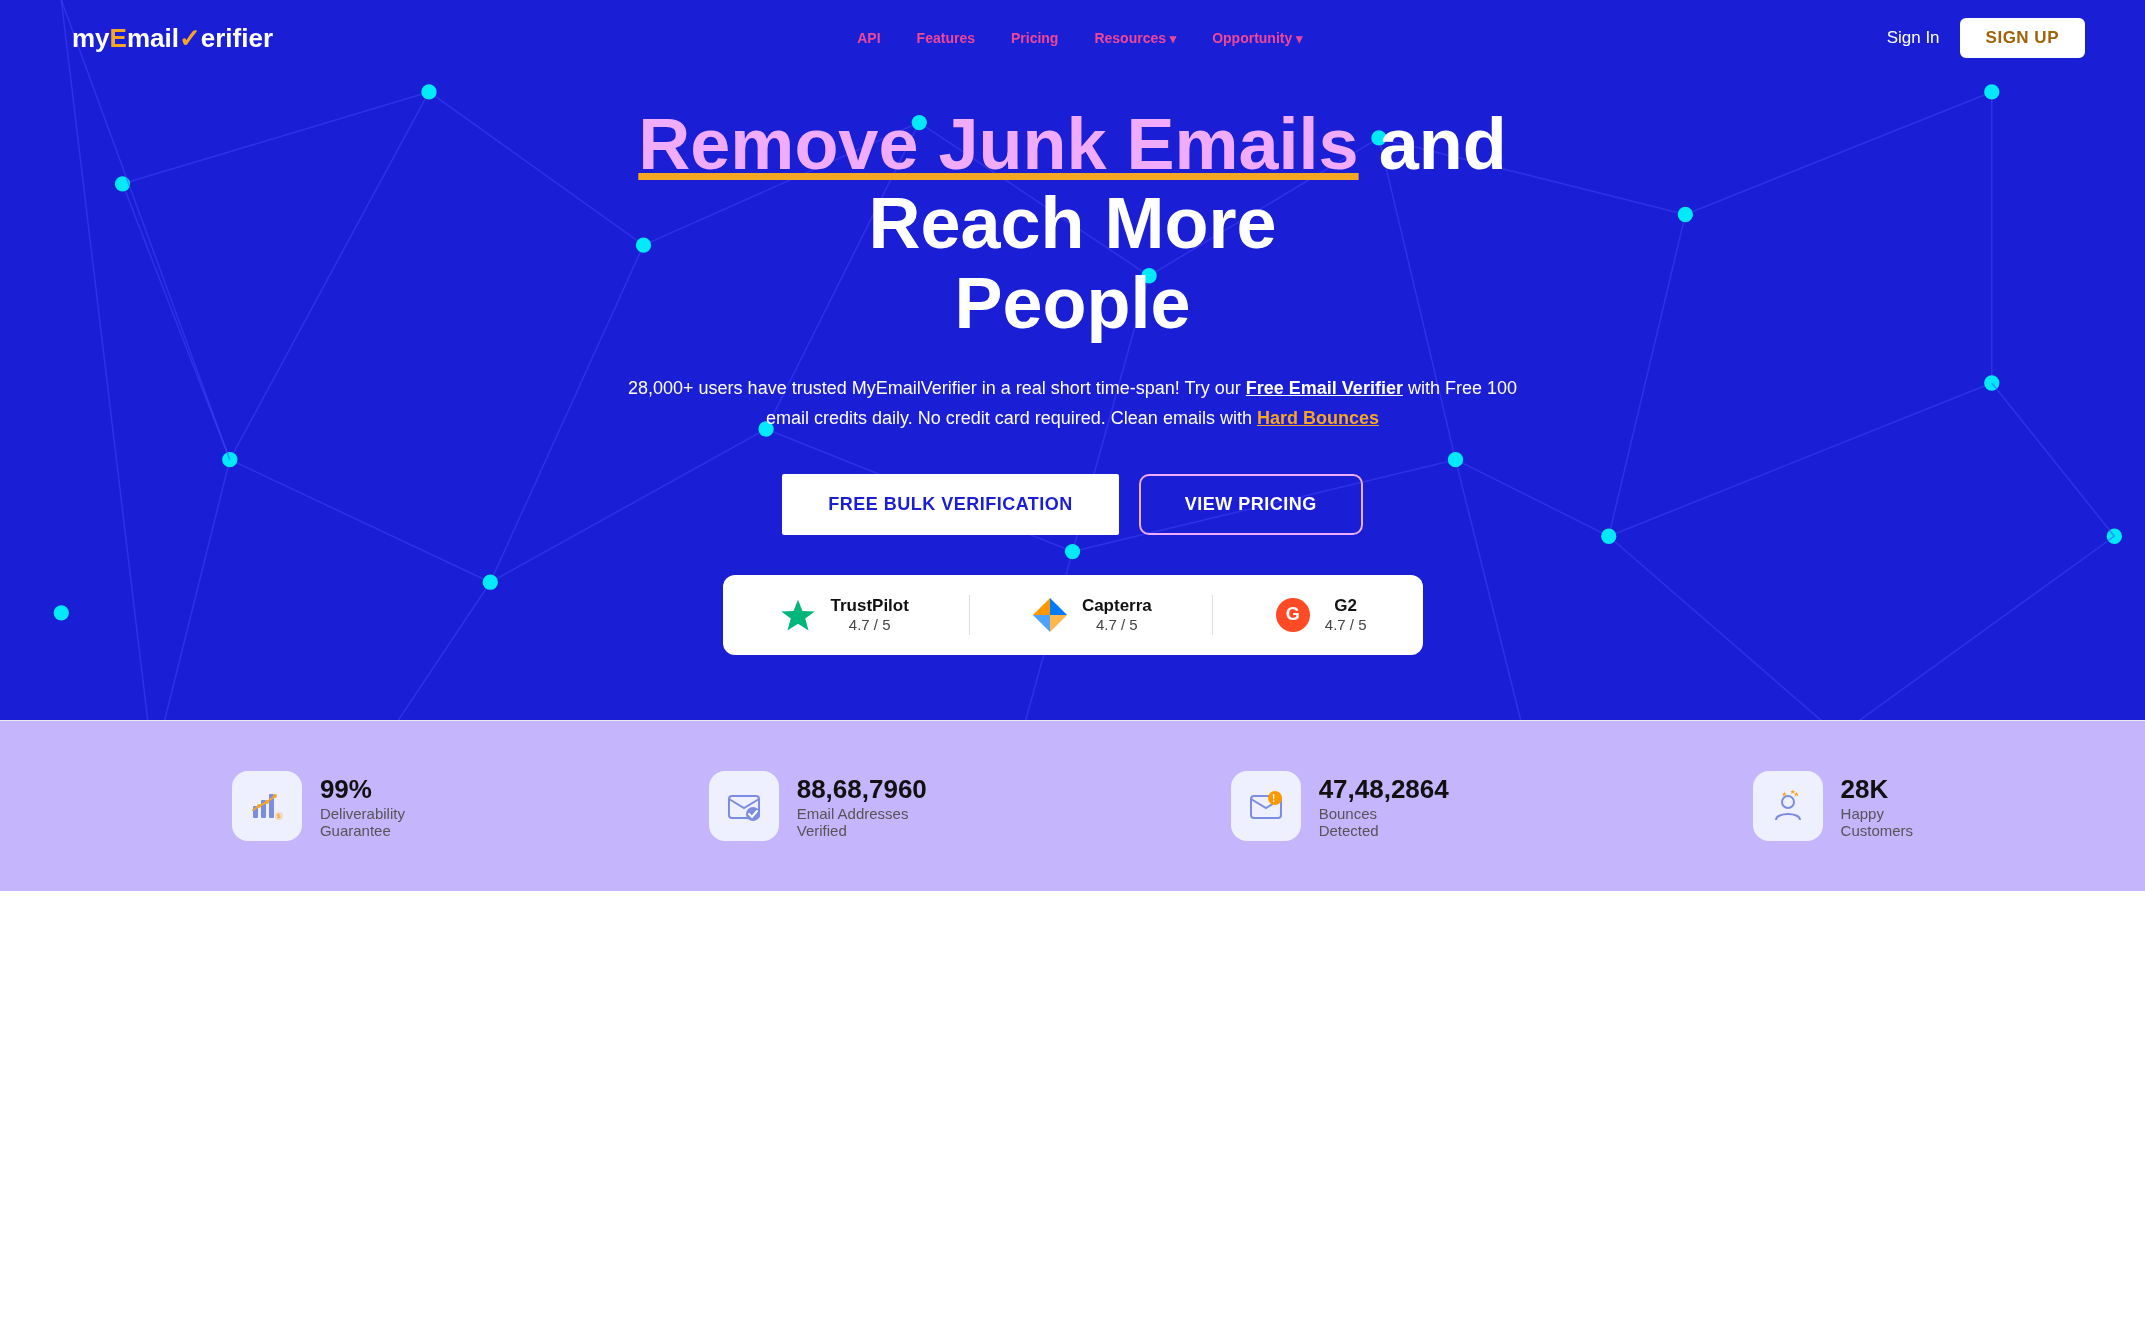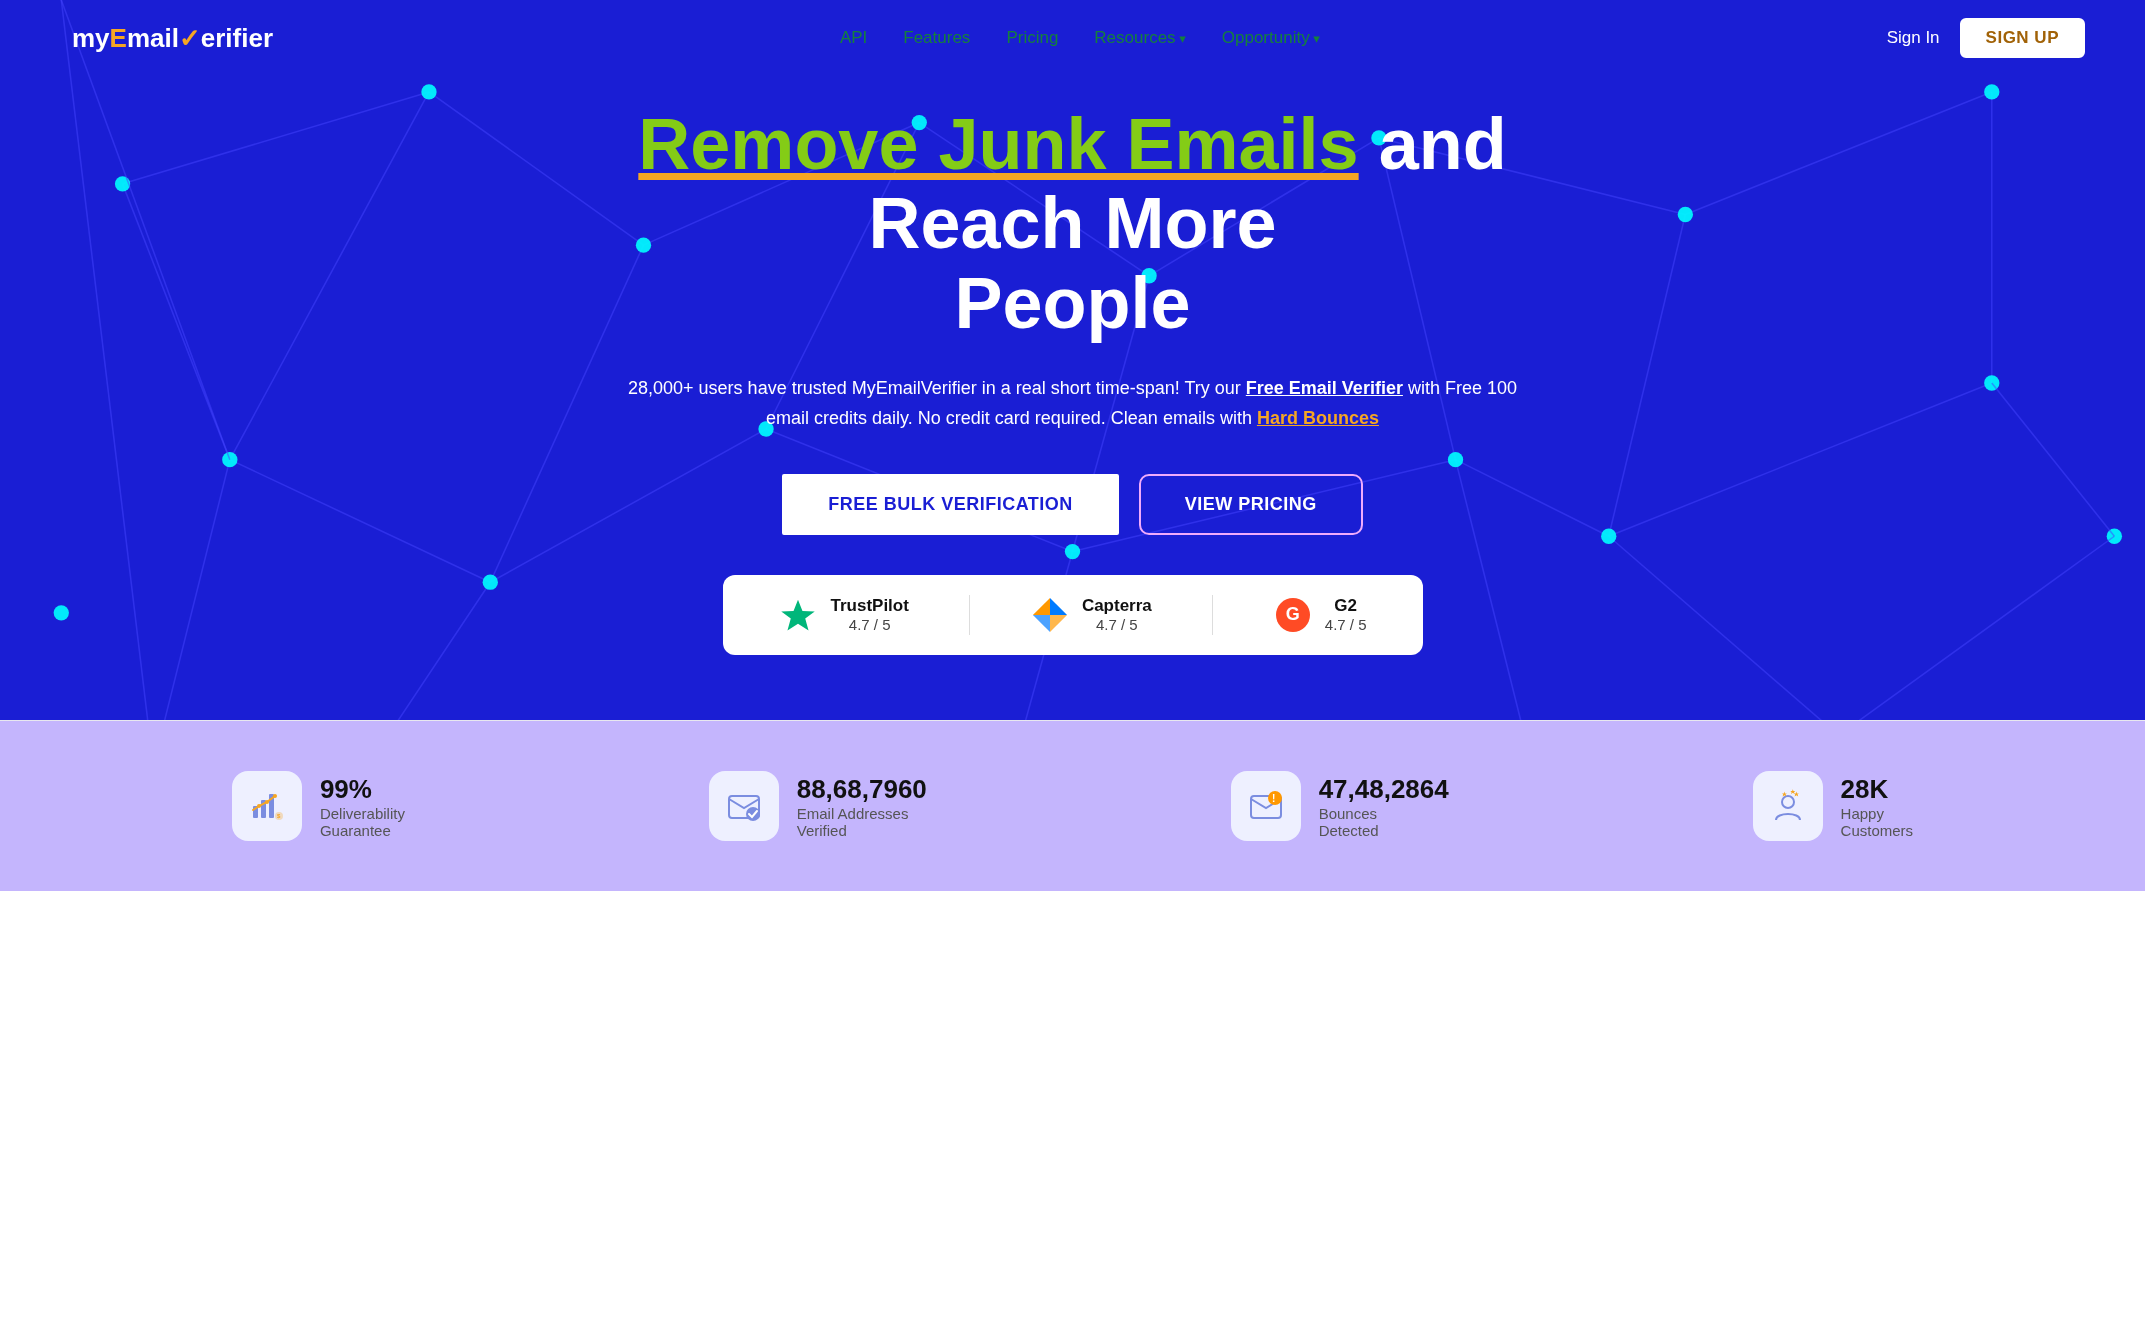--- a/index.html
+++ b/index.html
@@ -14,24 +14,24 @@
       justify-content: space-between;
       padding: 18px 60px;
       z-index: 10;
     }
     .navbar-nav {
       display: flex;
       align-items: center;
       gap: 36px;
     }
     .navbar-nav a {
-      color: #15803d;
+      color: #ec4899;
       text-decoration: none;
-      font-size: 17px;
-      font-weight: 400;
+      font-size: 14px;
+      font-weight: 700;
     }
     .navbar-nav a.has-arrow::after {
       content: ' ▾';
       font-size: 13px;
     }
     .navbar-actions {
       display: flex;
       align-items: center;
       gap: 20px;
     }
@@ -80,21 +80,21 @@
       z-index: 2;
       text-align: center;
       max-width: 1100px;
     }
     .hero-title {
       font-size: 72px;
       font-weight: 900;
       line-height: 1.1;
       margin-bottom: 30px;
     }
-    .hero-title .yellow { color: #84cc16; }
+    .hero-title .yellow { color: #f0abfc; }
     .hero-title .white { color: #fff; }
     .hero-title .underline-yellow {
       text-decoration: underline;
       text-decoration-color: #f5a623;
     }
     .hero-subtitle {
       color: #fff;
       font-size: 18px;
       line-height: 1.7;
       margin-bottom: 40px;

